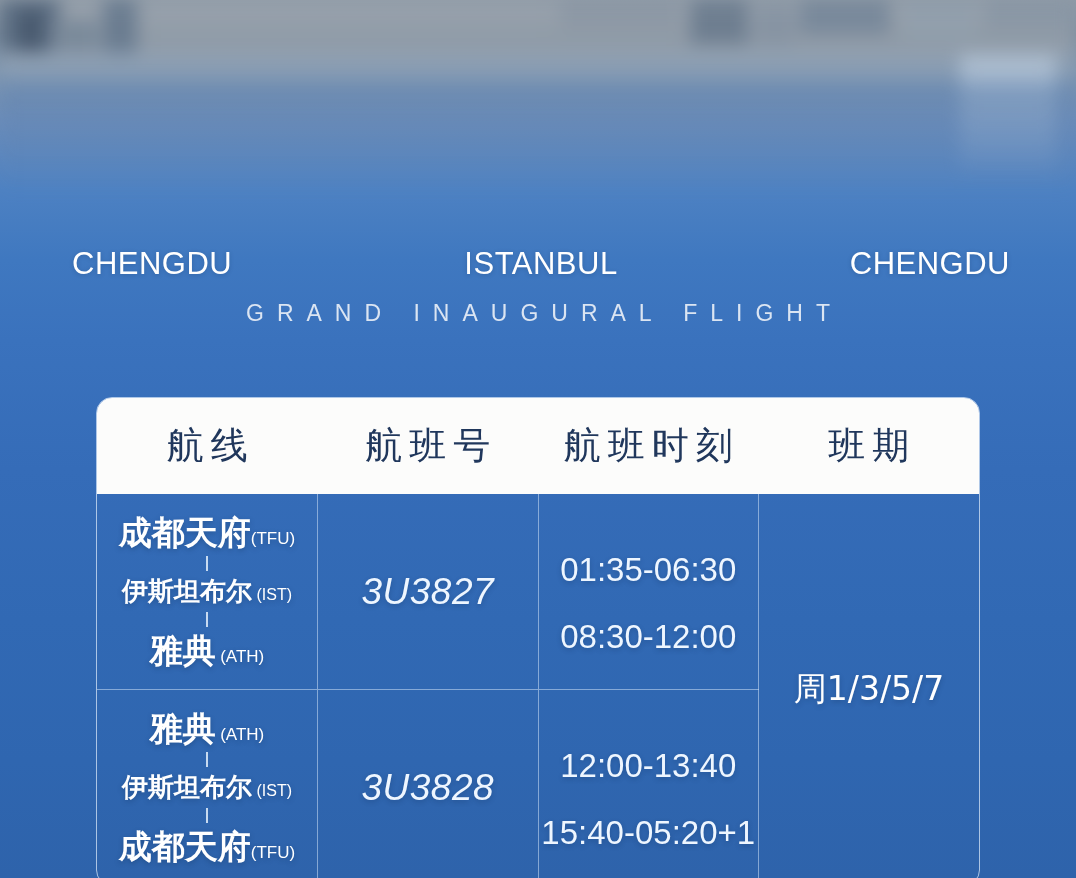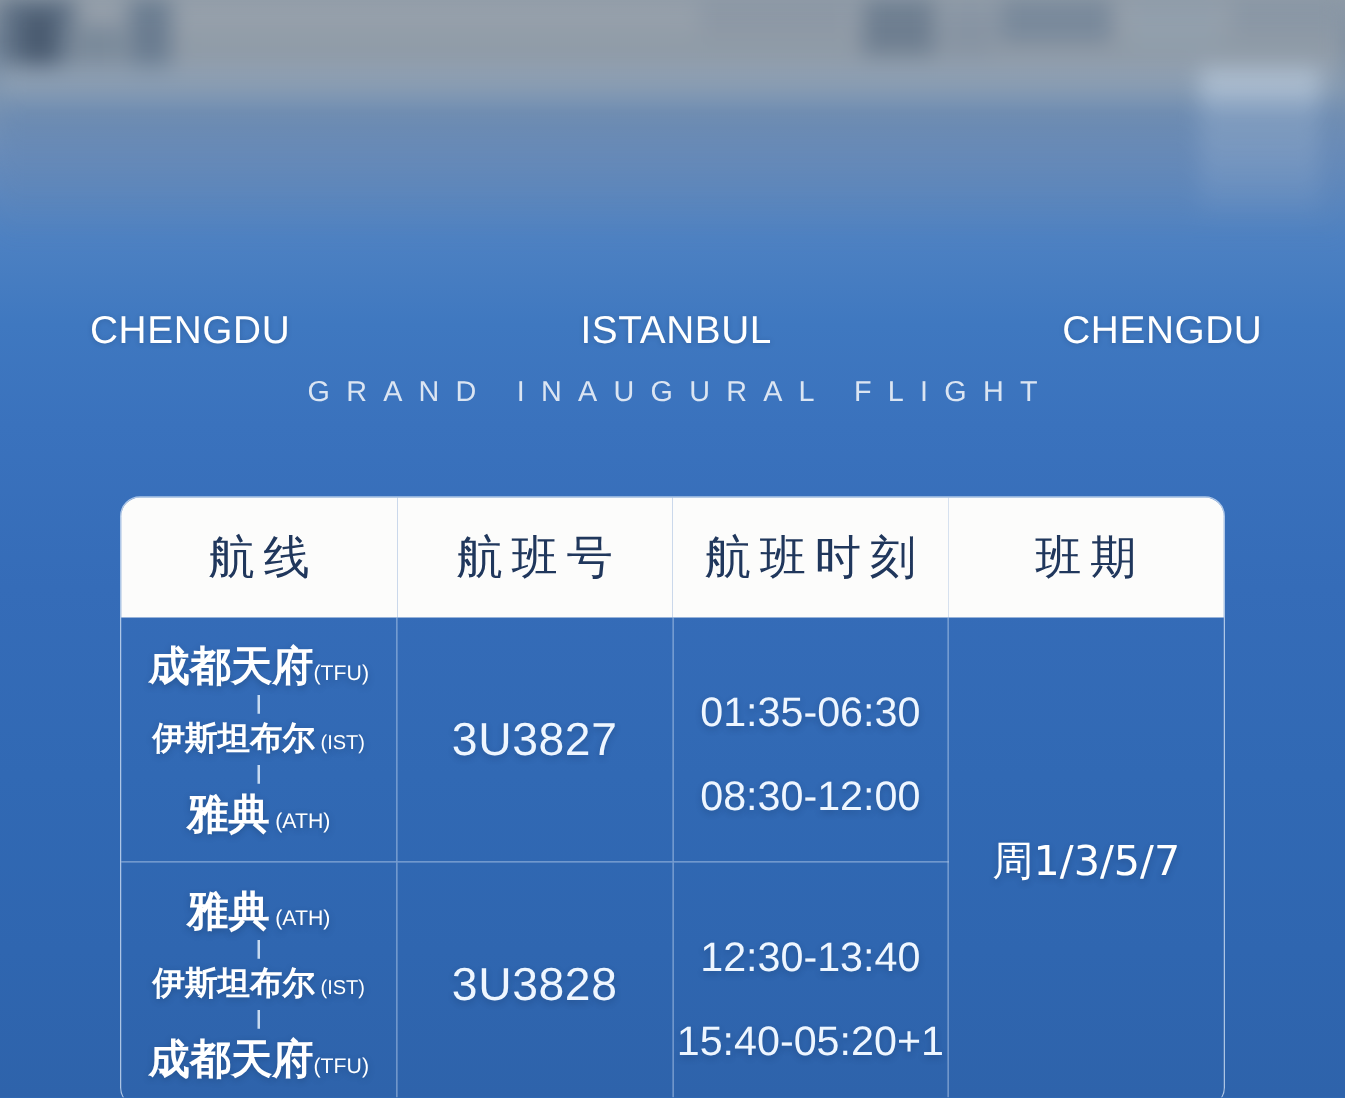--- a/index.html
+++ b/index.html
@@ -215,20 +215,21 @@
     background: rgba(226,238,252,0.85);
   }
 
   .flight-no {
     font-family: "Liberation Sans", sans-serif;
     font-size: 37px;
     font-weight: 400;
     color: #eef6ff;
     letter-spacing: 0.5px;
     text-shadow: 0 2px 5px rgba(18,48,88,0.30);
+    font-style: italic;
   }
   .time-line {
     font-family: "Liberation Sans", sans-serif;
     font-size: 33px;
     font-weight: 400;
     color: #eef6ff;
     line-height: 1.28;
     white-space: nowrap;
     text-shadow: 0 2px 5px rgba(18,48,88,0.30);
     margin-top: 24px;
@@ -321,21 +322,21 @@
             </div>
             <span class="dash"></span>
             <div class="leg big">
               <span class="cn">成都天府</span><span class="code">(TFU)</span>
             </div>
           </td>
           <td class="col-flight vline">
             <div class="flight-no">3U3828</div>
           </td>
           <td class="col-time vline">
-            <div class="time-line">12:30-13:40</div>
+            <div class="time-line">12:00-13:40</div>
             <div class="time-line">15:40-05:20+1</div>
           </td>
         </tr>
       </tbody>
     </table>
   </div>
 
 </div>
 
 </body></html>

